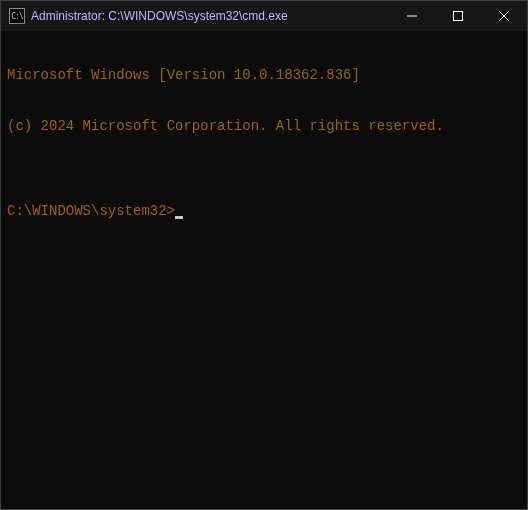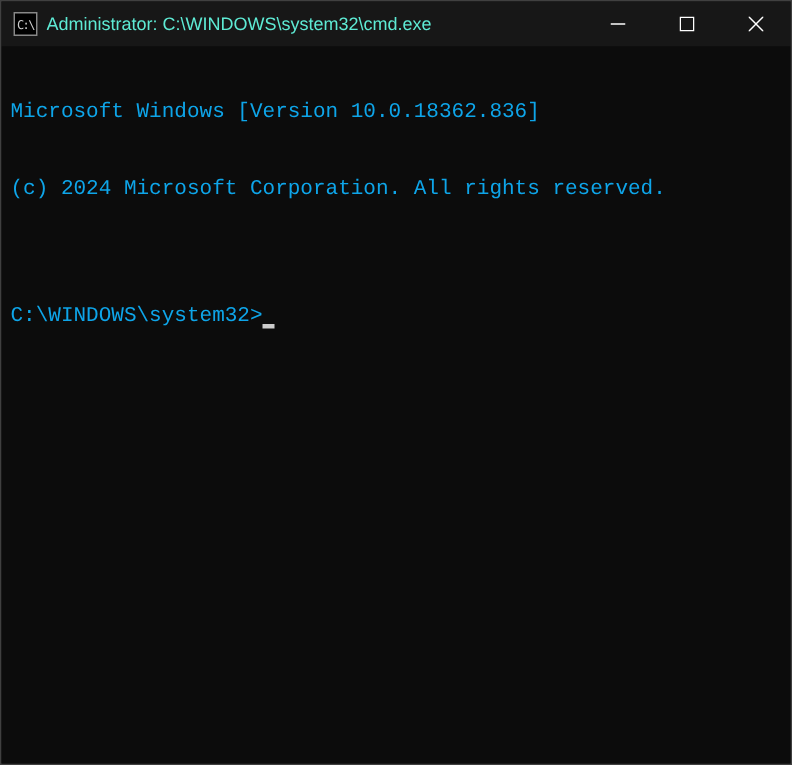--- a/index.html
+++ b/index.html
@@ -44,21 +44,21 @@
       font-family: Consolas, monospace;
       font-size: 8px;
       color: #ccc;
       letter-spacing: -1px;
     }
     .titlebar-title {
       flex: 1;
       white-space: nowrap;
       overflow: hidden;
       text-overflow: ellipsis;
-      color: #5eead4;
+      color: #c4b5fd;
     }
     .window-controls {
       display: flex;
       height: 100%;
     }
     .win-btn {
       width: 46px;
       height: 100%;
       display: flex;
       align-items: center;
@@ -70,21 +70,21 @@
       width: 10px;
       height: 10px;
     }
     .terminal {
       flex: 1;
       background: #0c0c0c;
       padding: 2px 6px;
       font-family: Consolas, "Courier New", monospace;
       font-size: 14px;
       line-height: 17px;
-      color: #0ea5e9;
+      color: #a16207;
       white-space: pre-wrap;
       overflow: hidden;
     }
     .terminal-line {
       display: block;
     }
     .prompt-line {
       display: flex;
       align-items: flex-end;
     }

